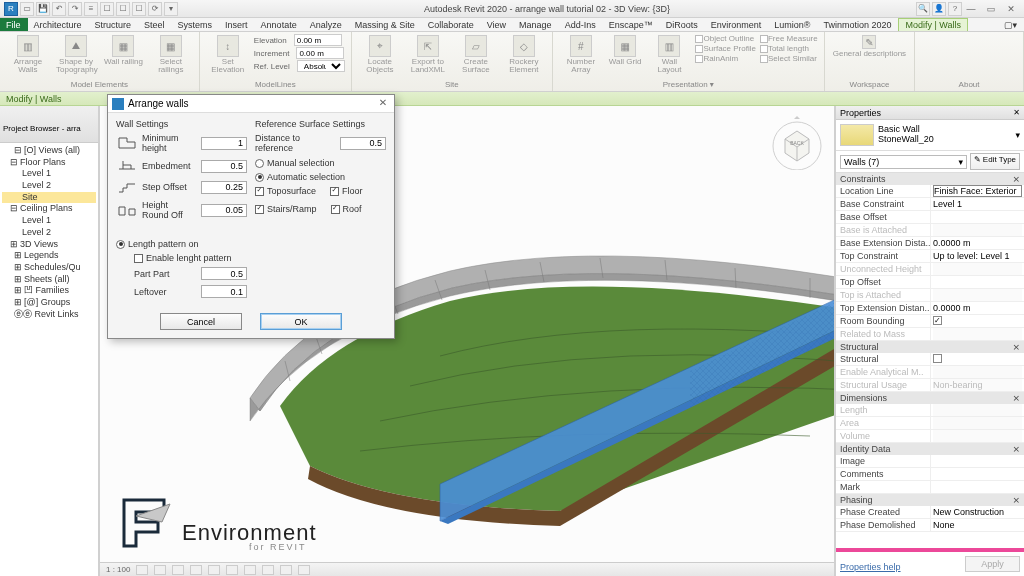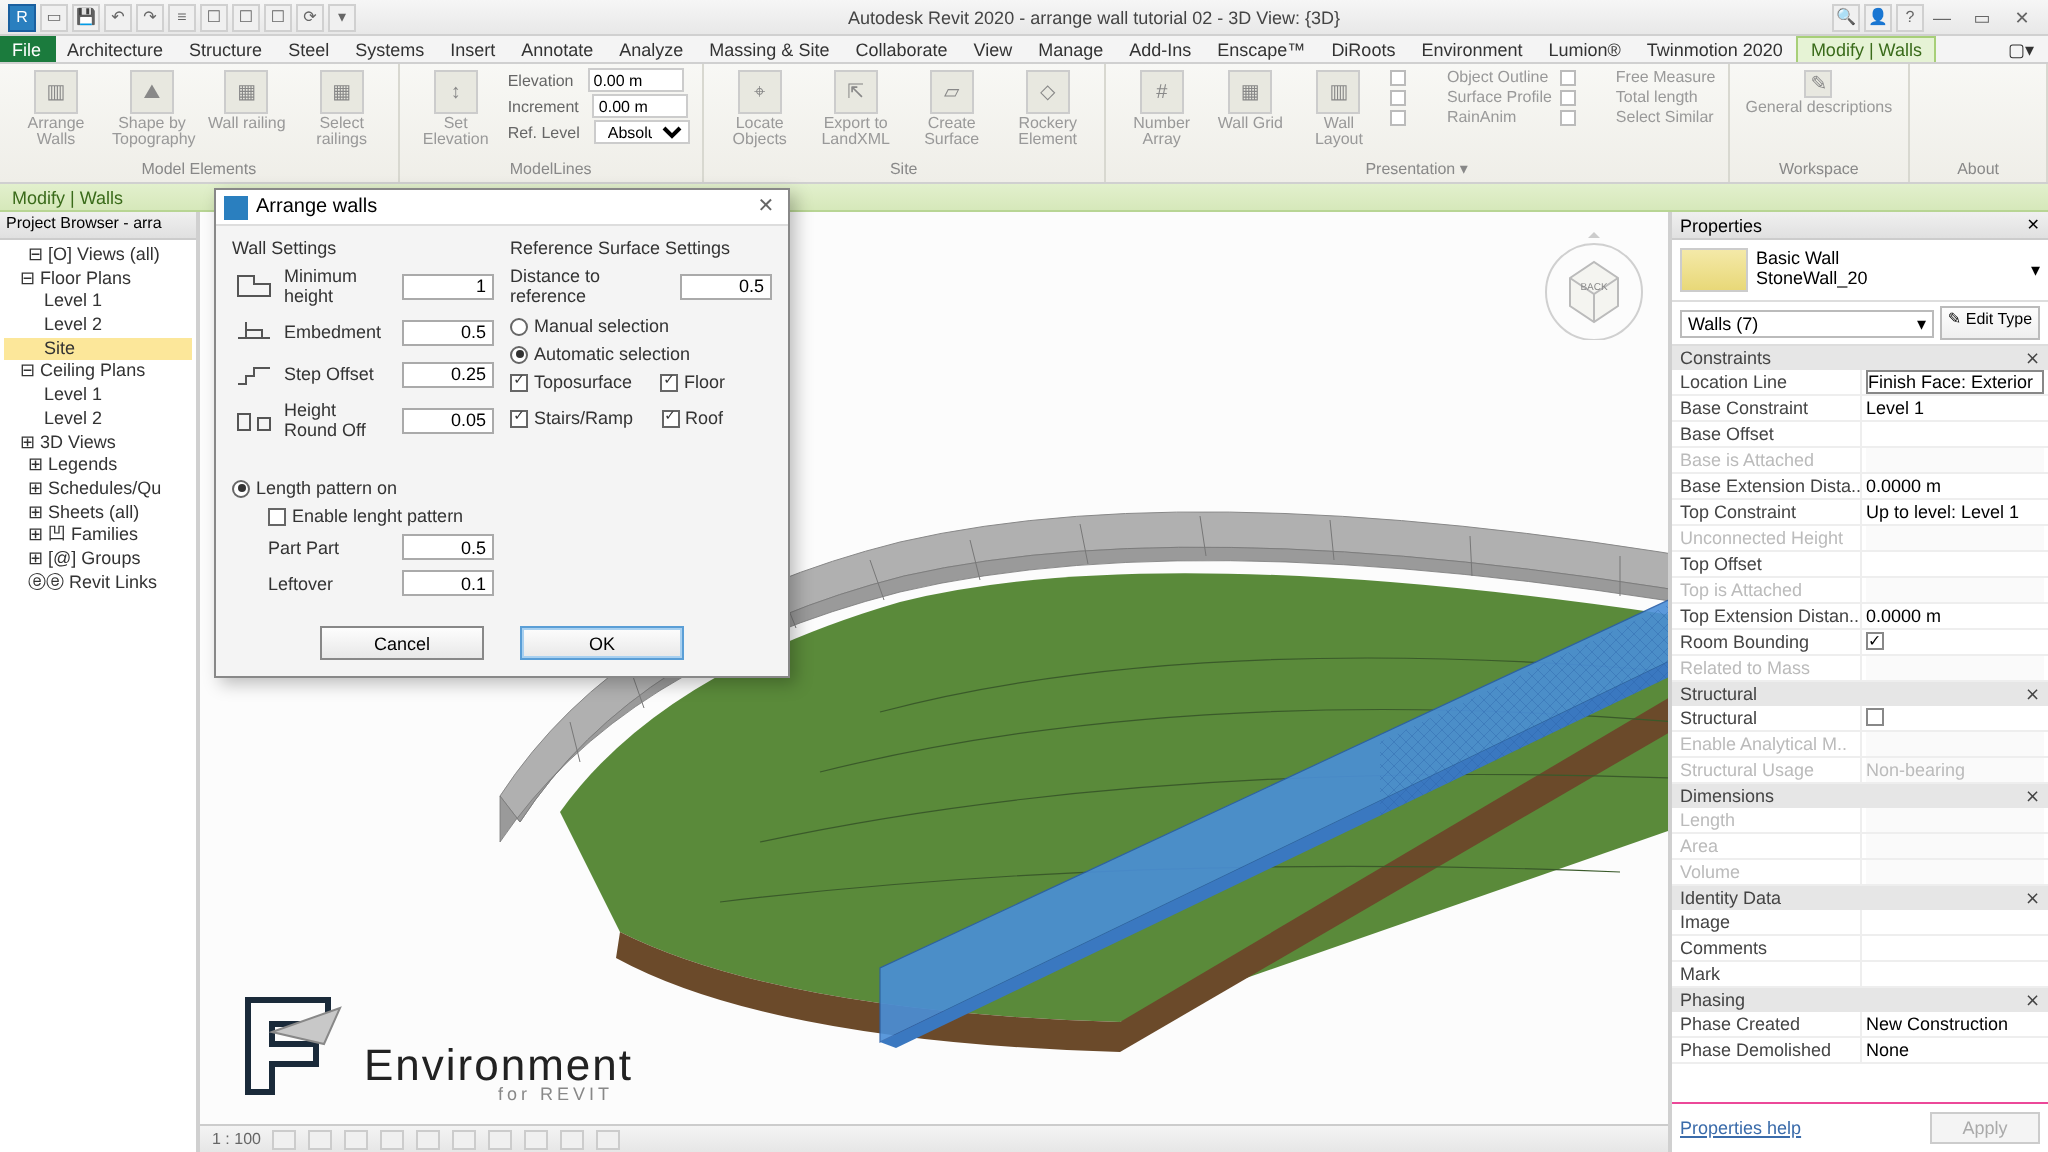--- a/index.html
+++ b/index.html
@@ -22,30 +22,30 @@
 
 .ribbon { height:60px; background:linear-gradient(#f8f8f5,#efeee8); display:flex; border-bottom:1px solid #d0d0d0; }
 .rpanel { border-right:1px solid #d8d8d0; padding:2px 6px; display:flex; flex-direction:column; justify-content:space-between; }
 .rpanel-body { display:flex; gap:4px; align-items:flex-start; flex:1; }
 .rpanel-label { text-align:center; font-size:8px; color:#888; padding-top:1px; }
 .rbtn { display:flex; flex-direction:column; align-items:center; gap:1px; padding:1px 2px; }
 .rbtn .ricon { width:22px; height:22px; background:#e8e8e0; border:1px solid #ccc; display:flex; align-items:center; justify-content:center; font-size:10px; color:#888; }
 .rbtn .rlabel { font-size:8px; color:#999; text-align:center; line-height:1; max-width:40px; }
 .rfield { display:flex; align-items:center; gap:7px; font-size:8px; color:#666; }
 .rfield input,.rfield select { width:48px; height:12px; font-size:8px; border:1px solid #ccc; background:#fff; padding:0 2px; }
-.rchk { display:flex; align-items:center; gap:20px; font-size:8px; color:#999; }
+.rchk { display:flex; align-items:center; gap:0; font-size:8px; color:#999; }
 .rchk .cb { width:8px;height:8px;border:1px solid #bbb;background:#fff;display:inline-block; }
 
 
 .ctxbar { height:14px; background:linear-gradient(#e2f0cd,#d6e8ba); border-bottom:1px solid #b8d594; padding:0 6px; display:flex; align-items:center; font-size:9px; color:#3a6b1a; }
 
 
 .workarea { position:absolute; top:106px; bottom:0; left:0; right:0; display:flex; }
 .projbrowser { width:100px; background:#fff; border-right:2px solid #d0d0d0; display:flex; flex-direction:column; }
-.projbrowser .pb-title { height:14px; background:linear-gradient(#f0f0f0,#e0e0e0); font-size:8px; padding:1px 3px; border-bottom:1px solid #ccc; }
+.projbrowser .pb-title { height:14px; background:linear-gradient(#f0f0f0,#e0e0e0); font-size:8px; padding:18px 3px; border-bottom:1px solid #ccc; }
 .pb-tree { padding:2px; font-size:9px; color:#333; line-height:1.3; }
 .pb-node { padding-left:12px; white-space:nowrap; overflow:hidden; }
 .pb-node.l1 { padding-left:8px; }
 .pb-node.l2 { padding-left:20px; }
 .pb-node.sel { background:#fce79a; }
 
 .viewport { flex:1; background:#fcfcfc; position:relative; overflow:hidden; }
 .viewcube { position:absolute; top:10px; right:10px; width:54px; height:54px; }
 .viewcube svg { width:100%; height:100%; }
 .watermark { position:absolute; left:18px; bottom:24px; width:200px; }
@@ -64,21 +64,21 @@
 .pp-instrow .sel { flex:1; border:1px solid #bbb; height:14px; display:flex;align-items:center;padding:0 3px;background:#fff;}
 .pp-edit { width:50px;height:17px;border:1px solid #bbb;background:linear-gradient(#fdfdfd,#efefef);text-align:center;font-size:8px;line-height:12px;margin-left:3px;}
 .pp-group { background:#e6e6e6; padding:1px 4px; font-size:9px; color:#444; display:flex;justify-content:space-between;}
 .pp-row { display:flex; border-bottom:1px solid #eee; }
 .pp-row .k { width:95px; padding:1px 4px; color:#444; background:#fff;border-right:1px solid #eee; overflow:hidden;white-space:nowrap;}
 .pp-row .k.dis { color:#bbb; }
 .pp-row .v { flex:1; padding:0 2px; }
 .pp-row .v input { width:100%; border:none; font-size:9px; height:12px; }
 .pp-row .v .chk { width:9px;height:9px;border:1px solid #888;display:inline-block;margin-top:1px;}
 .pp-row .v .chk.on::after{content:"✓";font-size:8px;position:relative;top:-2px;left:0;}
-.pp-footer { margin-top:auto;padding:4px;border-top:1px solid #ec4899;display:flex;justify-content:space-between;align-items:center; }
+.pp-footer { margin-top:auto;padding:4px;border-top:4px solid #ec4899;display:flex;justify-content:space-between;align-items:flex-end; }
 .pp-footer a{color:#3a6baa;font-size:9px;text-decoration:underline;}
 .pp-footer .apply{width:55px;height:16px;border:1px solid #ccc;background:#f4f4f4;color:#aaa;text-align:center;line-height:14px;font-size:9px;}
 
 
 .dialog { position:absolute; left:107px; top:94px; width:288px; background:#f4f4f4; border:1px solid #888; box-shadow:3px 3px 8px rgba(0,0,0,.25); z-index:50; }
 .dlg-title { height:18px; background:#fff; display:flex; align-items:center; padding:0 4px; border-bottom:1px solid #ddd; }
 .dlg-title .dicon{width:12px;height:12px;background:#2a7fbf;margin-right:4px;}
 .dlg-title span{flex:1;font-size:10px;}
 .dlg-close{width:14px;height:14px;text-align:center;font-size:10px;color:#666;}
 .dlg-body { display:flex; padding:4px 8px 6px; gap:8px; }

